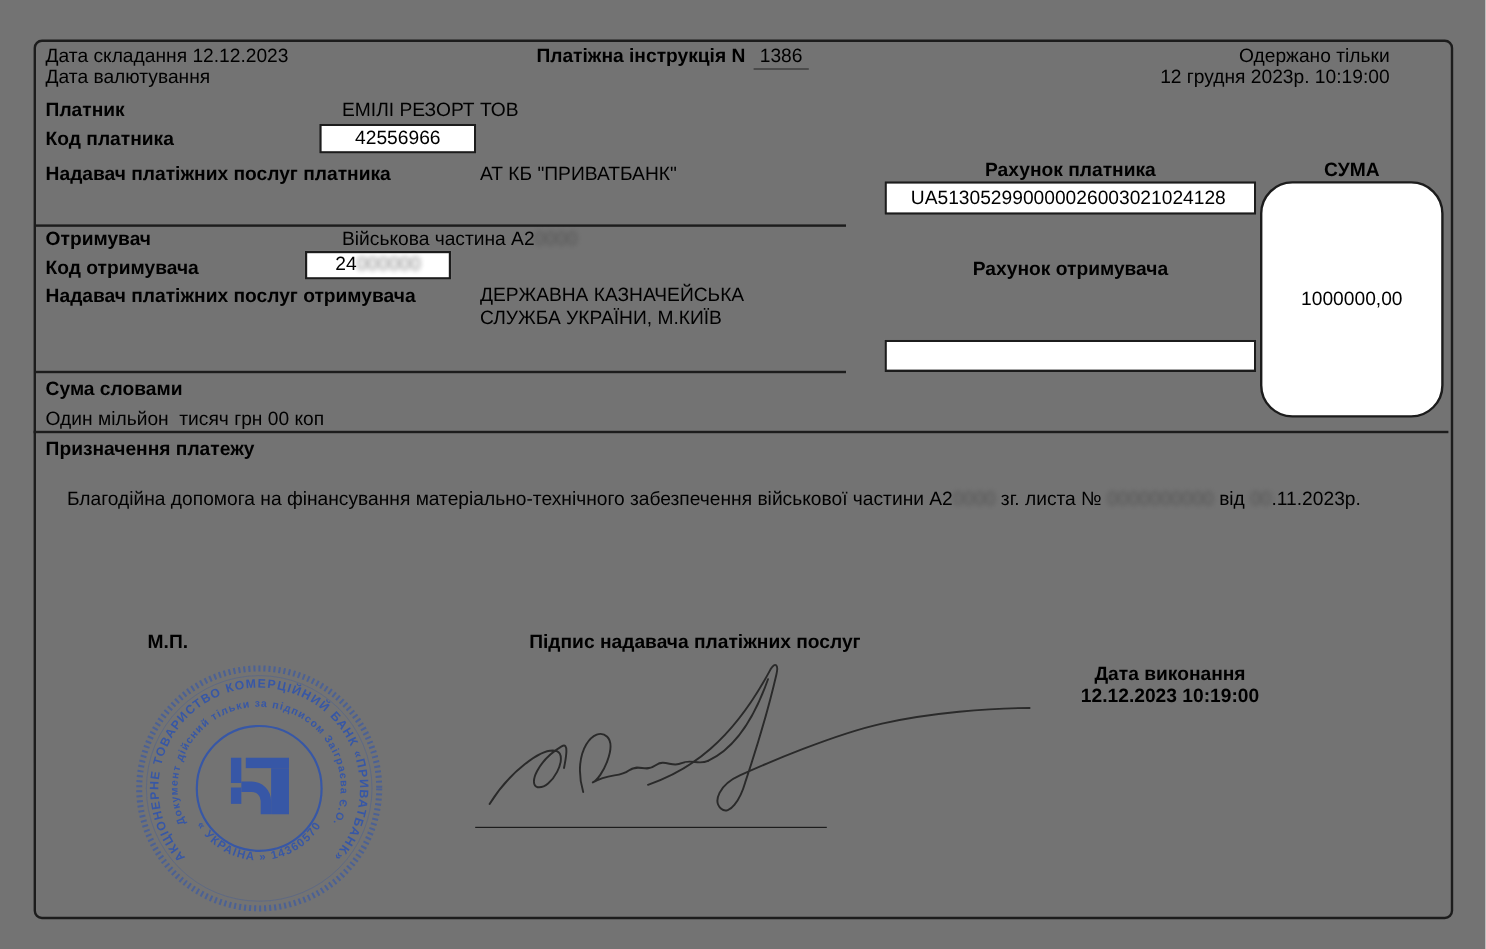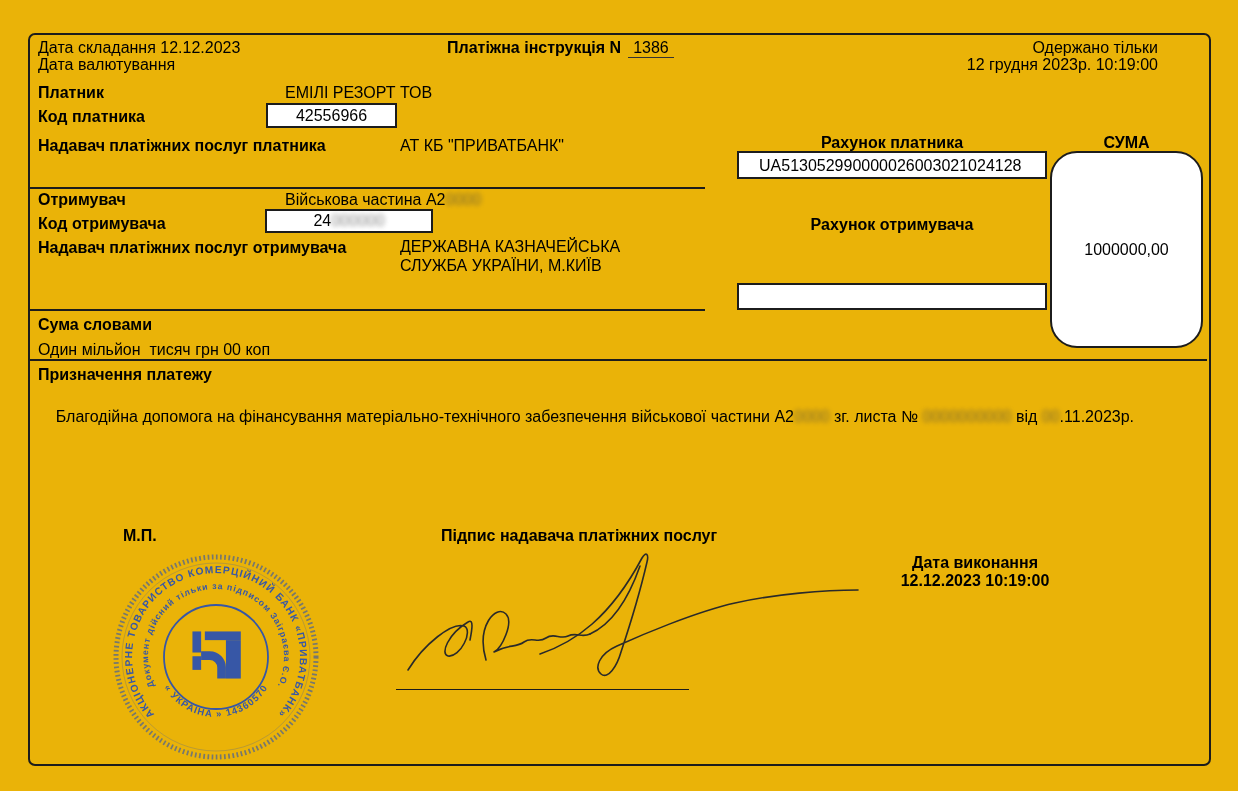--- a/index.html
+++ b/index.html
@@ -1,16 +1,16 @@
 <!DOCTYPE html>
 <html><head>
 <meta charset="utf-8">
 <style>
   html,body{margin:0;padding:0;background:#fff;}
-  .page{position:relative;width:1238px;height:791px;background:#eab308;
+  .page{position:relative;width:1238px;height:791px;background:#737373;
         font-family:"Liberation Sans",sans-serif;color:#000;font-size:16px;overflow:hidden;}
   .abs{position:absolute;}
   .b{font-weight:700;}
   .doc-border{position:absolute;left:28px;top:33px;width:1179px;height:729px;
               border:2px solid #1c1c1c;border-radius:7px;}
   .hline{position:absolute;border-top:2px solid #1c1c1c;height:0;}
   .box{position:absolute;border:2px solid #1c1c1c;background:#fff;box-sizing:border-box;}
   .center{display:flex;align-items:center;justify-content:center;}
   .pre{white-space:pre;}
   .blur{filter:blur(2.4px);opacity:.65;color:#444;}
@@ -65,21 +65,21 @@
   </div>
 
   <div class="hline" style="left:30px;top:187px;width:675px;"></div>
 
   <div class="abs b" style="left:38px;top:191px;">Отримувач</div>
   <div class="abs" style="left:285px;top:191px;">
     <span>Військова частина А2</span><span class="blur">0000</span>
   </div>
 
   <div class="abs b" style="left:38px;top:215px;">Код отримувача</div>
-  <div class="box center" style="left:265px;top:209px;width:168px;height:24px;">
+  <div class="box center" style="left:254px;top:209px;width:122px;height:24px;">
     <span>24</span>
       <span class="blur">000000</span>
   </div>
 
   <div class="abs b" style="left:38px;top:239px;">Надавач платіжних послуг отримувача</div>
   <div class="abs" style="left:400px;top:237px;line-height:19px;">
     <div>ДЕРЖАВНА КАЗНАЧЕЙСЬКА</div>
     <div>СЛУЖБА УКРАЇНИ, М.КИЇВ</div>
   </div>
 

